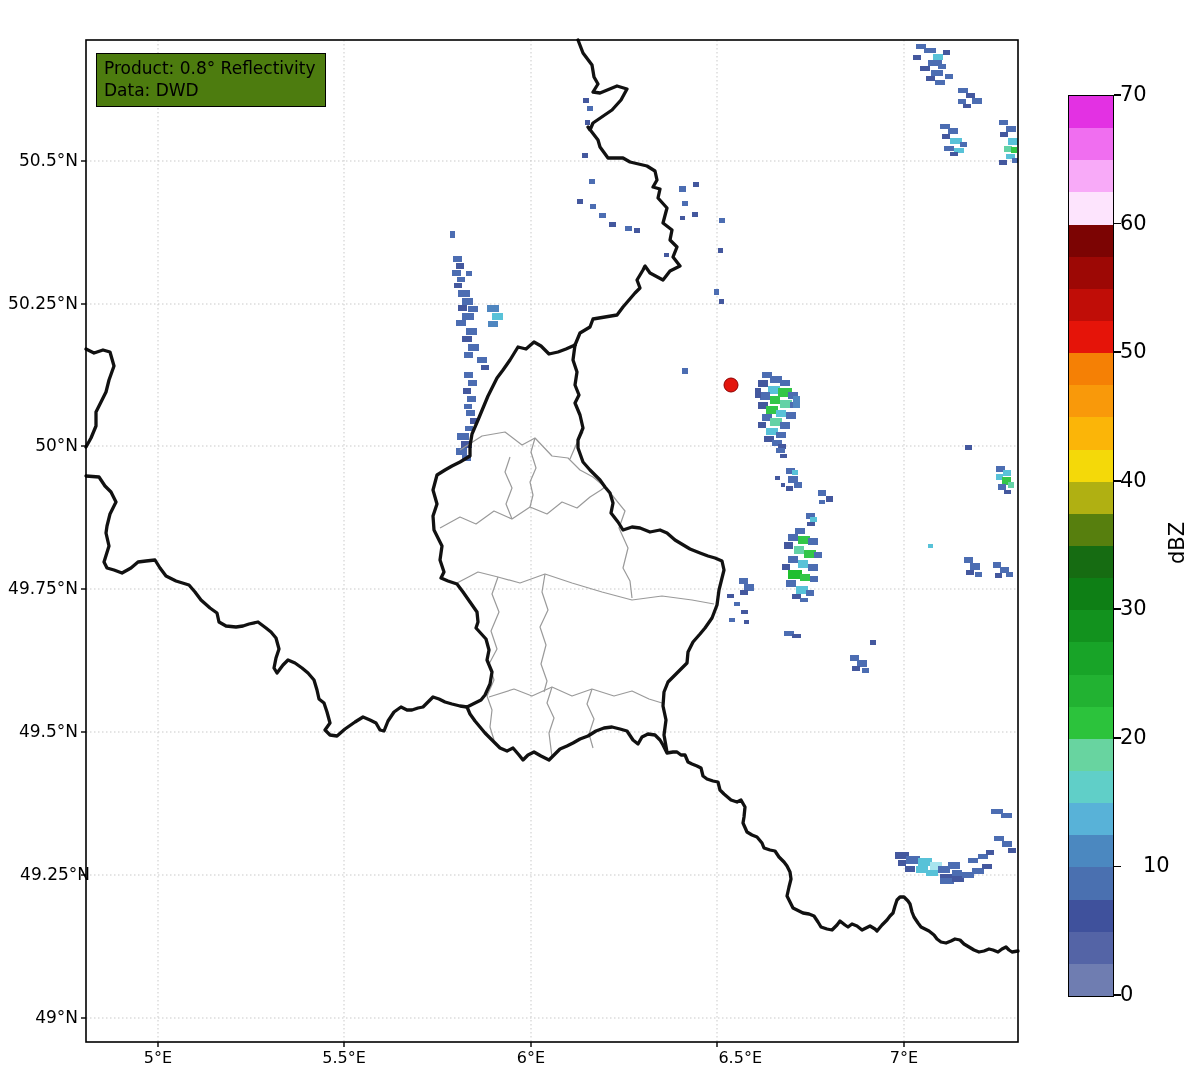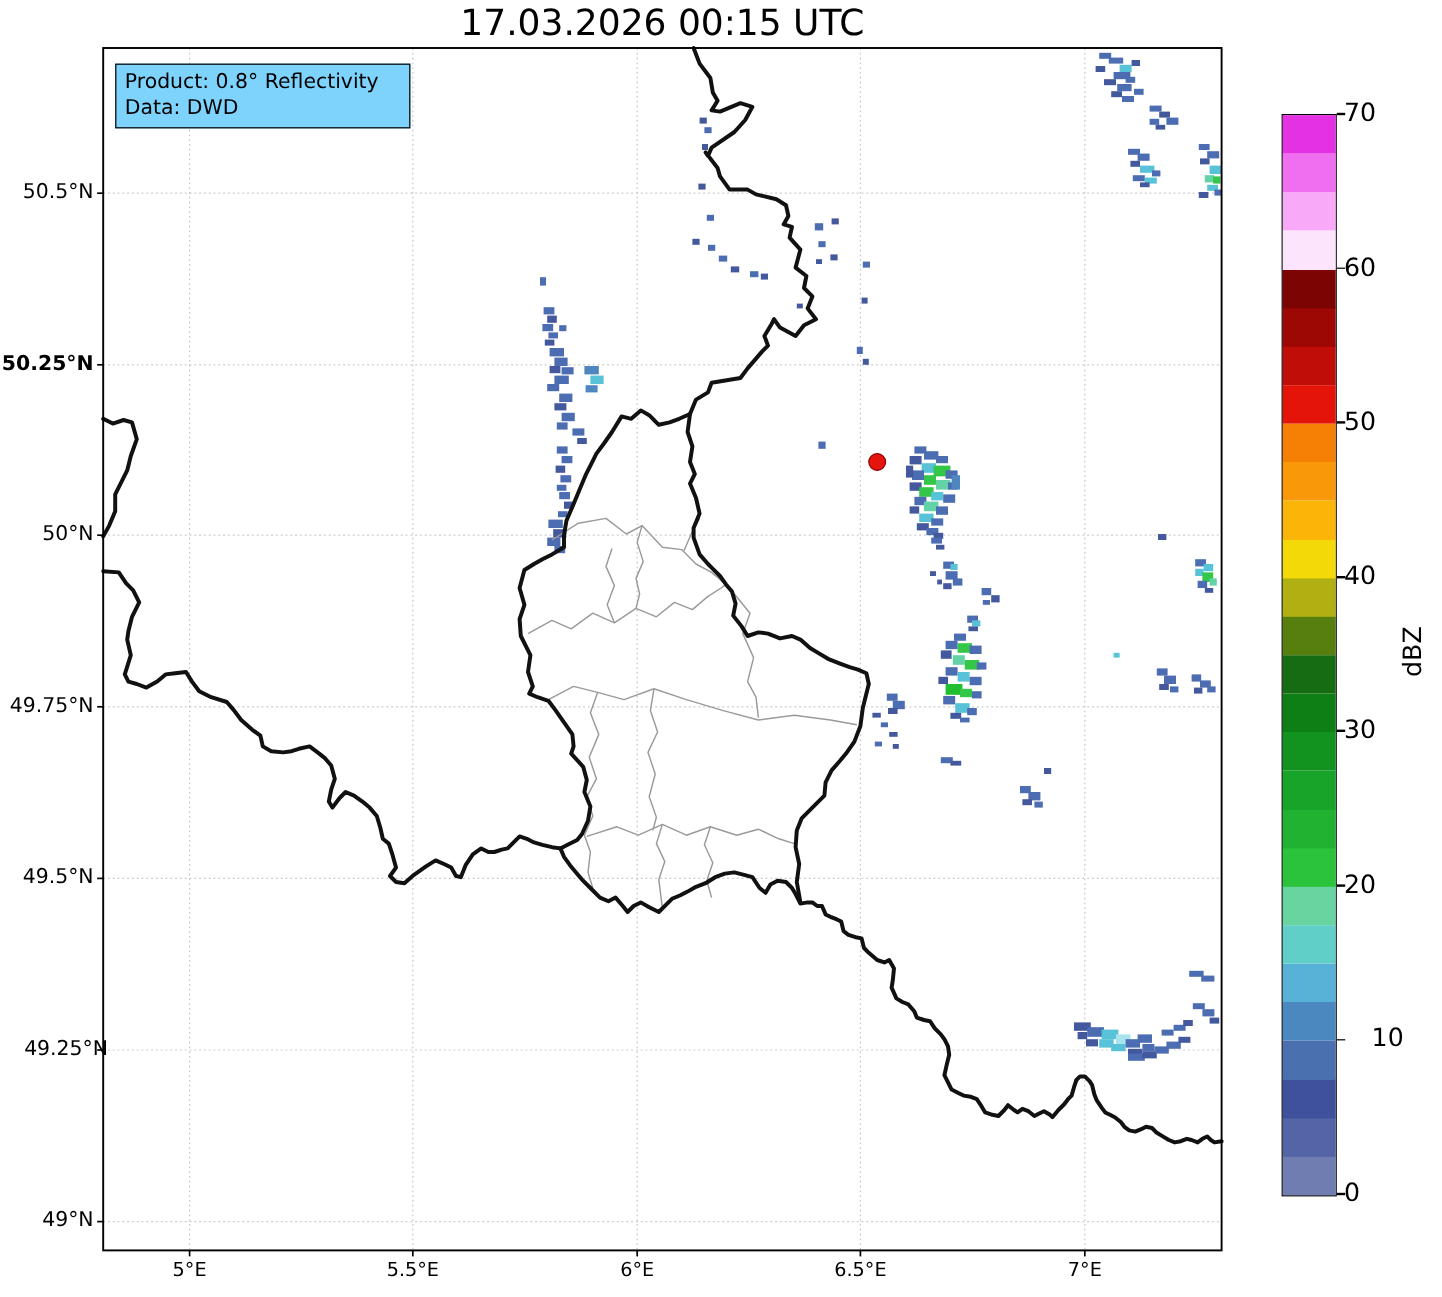--- a/index.html
+++ b/index.html
@@ -1,34 +1,33 @@
 <!DOCTYPE html>
 <html><head>
 <meta charset="utf-8">
 <style>
   html,body{margin:0;padding:0;background:#fff;}
   body{width:1202px;height:1081px;position:relative;font-family:"DejaVu Sans",sans-serif;color:#000;overflow:hidden;}
   #stage{position:absolute;left:0;top:0;width:1202px;height:1081px;}
   .title{position:absolute;left:86px;top:2px;width:932px;text-align:center;font-size:30px;color:#000;}
-  .infobox{position:absolute;left:96px;top:53px;background:#7dd3fc;border:1.3px solid #000;padding:3px 25px 5px 7px;font-size:17px;line-height:1.3;z-index:5;}
+  .infobox{position:absolute;left:96px;top:53px;background:#4d7c0f;border:1.3px solid #000;padding:3px 9px 5px 7px;font-size:17px;line-height:1.3;z-index:5;}
   .ylab{position:absolute;left:0;width:78px;text-align:right;font-size:17px;}
   .xlab{position:absolute;top:1048px;width:90px;text-align:center;font-size:16px;}
   .cblab{position:absolute;left:1120px;font-size:21px;}
   .cbtitle{position:absolute;left:1132px;top:531px;width:90px;font-size:21px;transform:rotate(-90deg);transform-origin:center;text-align:center;}
   .cbar{position:absolute;left:1068px;top:95px;width:44px;height:900px;border:1.6px solid #000;box-sizing:content-box;}
   .cbar .seg{position:absolute;left:0;width:44px;}
   .cbtick{position:absolute;left:1113.6px;width:7px;height:1.6px;background:#000;}
   svg{position:absolute;left:0;top:0;}
 </style>
 </head>
 <body>
 
 <div id="stage">
 
-  <div class="title">17.03.2026 00:15 UTC</div>
 
   <svg width="1202" height="1081" viewBox="0 0 1202 1081">
     <g id="gridlines">
         <line stroke="#c9c9c9" stroke-width="1" stroke-dasharray="1.5 2.5" x1="158" y1="40" x2="158" y2="1042"></line>
         <line stroke="#c9c9c9" stroke-width="1" stroke-dasharray="1.5 2.5" x1="344" y1="40" x2="344" y2="1042"></line>
         <line stroke="#c9c9c9" stroke-width="1" stroke-dasharray="1.5 2.5" x1="531" y1="40" x2="531" y2="1042"></line>
         <line stroke="#c9c9c9" stroke-width="1" stroke-dasharray="1.5 2.5" x1="717" y1="40" x2="717" y2="1042"></line>
         <line stroke="#c9c9c9" stroke-width="1" stroke-dasharray="1.5 2.5" x1="904" y1="40" x2="904" y2="1042"></line>
         <line stroke="#c9c9c9" stroke-width="1" stroke-dasharray="1.5 2.5" x1="86" y1="161" x2="1018" y2="161"></line>
         <line stroke="#c9c9c9" stroke-width="1" stroke-dasharray="1.5 2.5" x1="86" y1="304" x2="1018" y2="304"></line>
@@ -287,32 +286,32 @@
     <rect x="86" y="40" width="932" height="1002" fill="none" stroke="#000" stroke-width="1.6"></rect>
   </svg>
 
   <div class="infobox">
     <div>Product: 0.8° Reflectivity</div>
     <div>Data: DWD</div>
   </div>
 
   <div id="ylabels">
       <div class="ylab" style="top: 150px;">50.5°N</div>
-      <div class="ylab" style="top: 293px; font-weight: bold;">50.25°N</div>
+      <div class="ylab" style="top: 293px;">50.25°N</div>
       <div class="ylab" style="top: 435px;">50°N</div>
       <div class="ylab" style="top: 578px;">49.75°N</div>
       <div class="ylab" style="top: 721px;">49.5°N</div>
       <div class="ylab" style="top: 864px; padding-left: 12px;">49.25°N</div>
       <div class="ylab" style="top: 1007px;">49°N</div>
     </div>
   <div id="xlabels">
       <div class="xlab" style="left: 113px;">5°E</div>
       <div class="xlab" style="left: 299px;">5.5°E</div>
       <div class="xlab" style="left: 486px;">6°E</div>
-      <div class="xlab" style="left: 672px;">6.5°E</div>
+      <div class="xlab" style="left: 672px; text-align: right;">6.5°E</div>
       <div class="xlab" style="left: 859px;">7°E</div>
     </div>
 
   <div class="cbar">
       <div id="cbsegs">
         <div class="seg" style="bottom: 0px; height: 32.6429px; background: rgb(111, 125, 177);"></div>
         <div class="seg" style="bottom: 32.1429px; height: 32.6429px; background: rgb(84, 100, 166);"></div>
         <div class="seg" style="bottom: 64.2857px; height: 32.6429px; background: rgb(63, 81, 156);"></div>
         <div class="seg" style="bottom: 96.4286px; height: 32.6429px; background: rgb(74, 112, 176);"></div>
         <div class="seg" style="bottom: 128.571px; height: 32.6429px; background: rgb(75, 136, 192);"></div>

